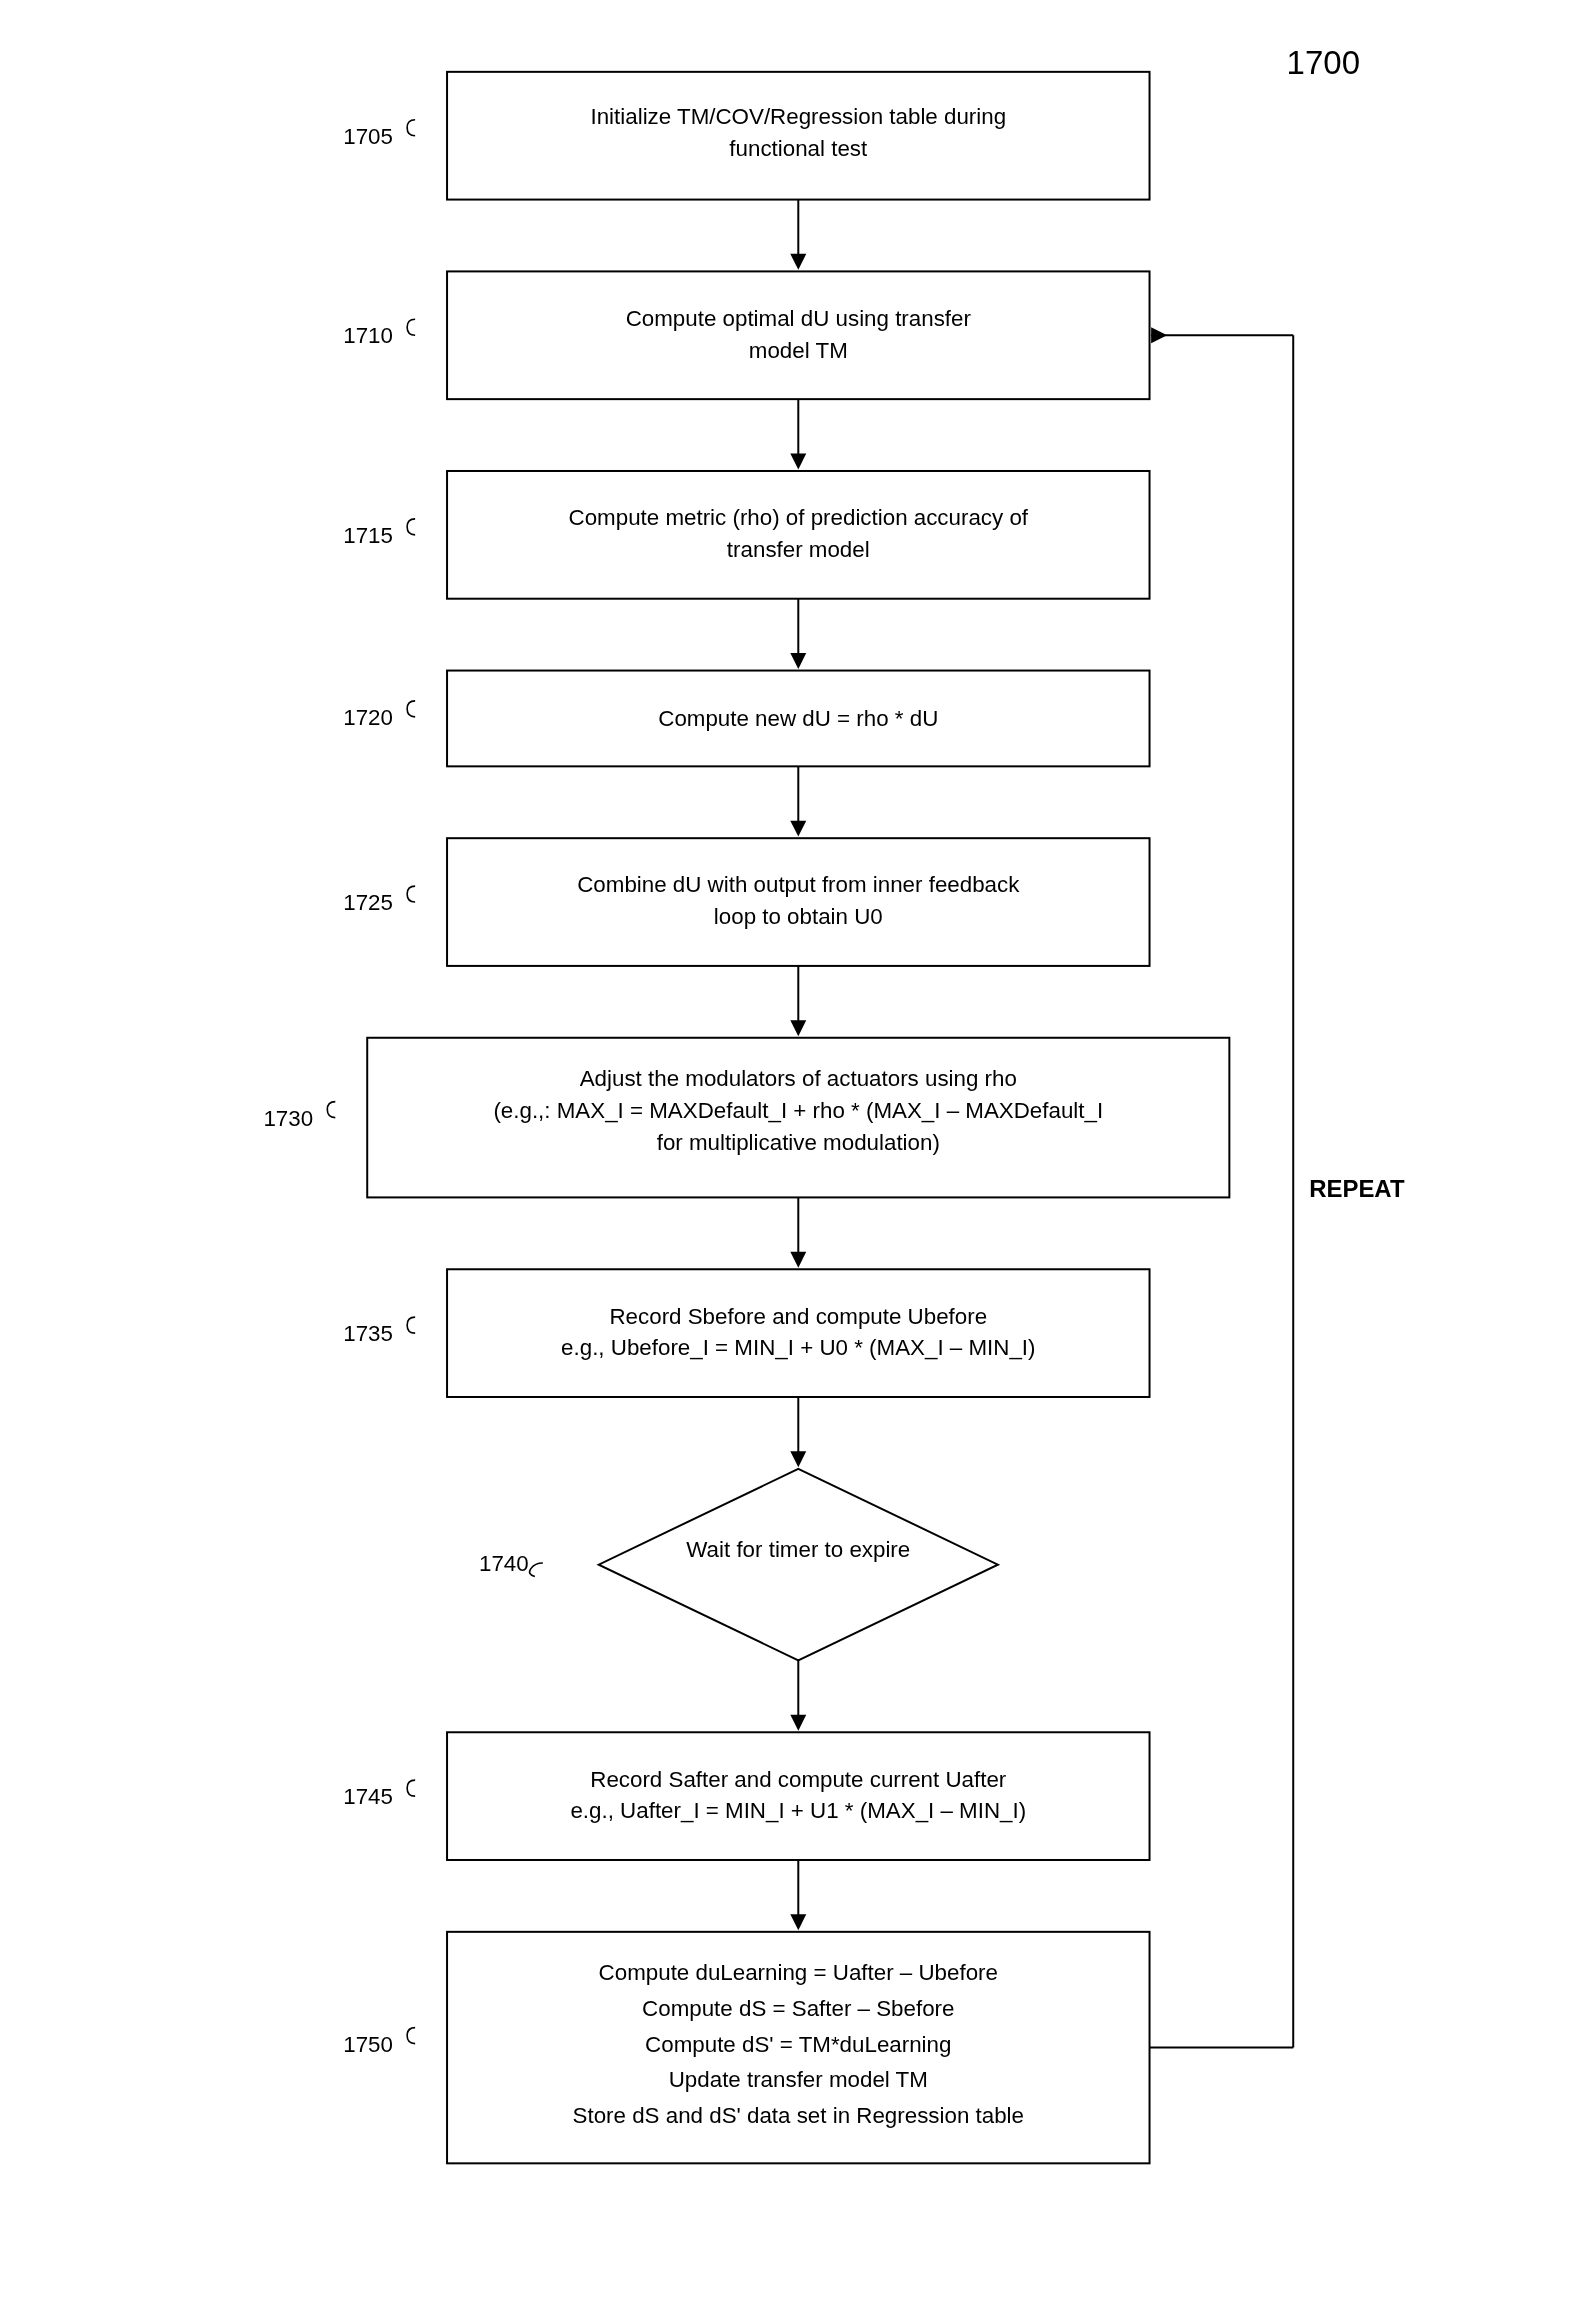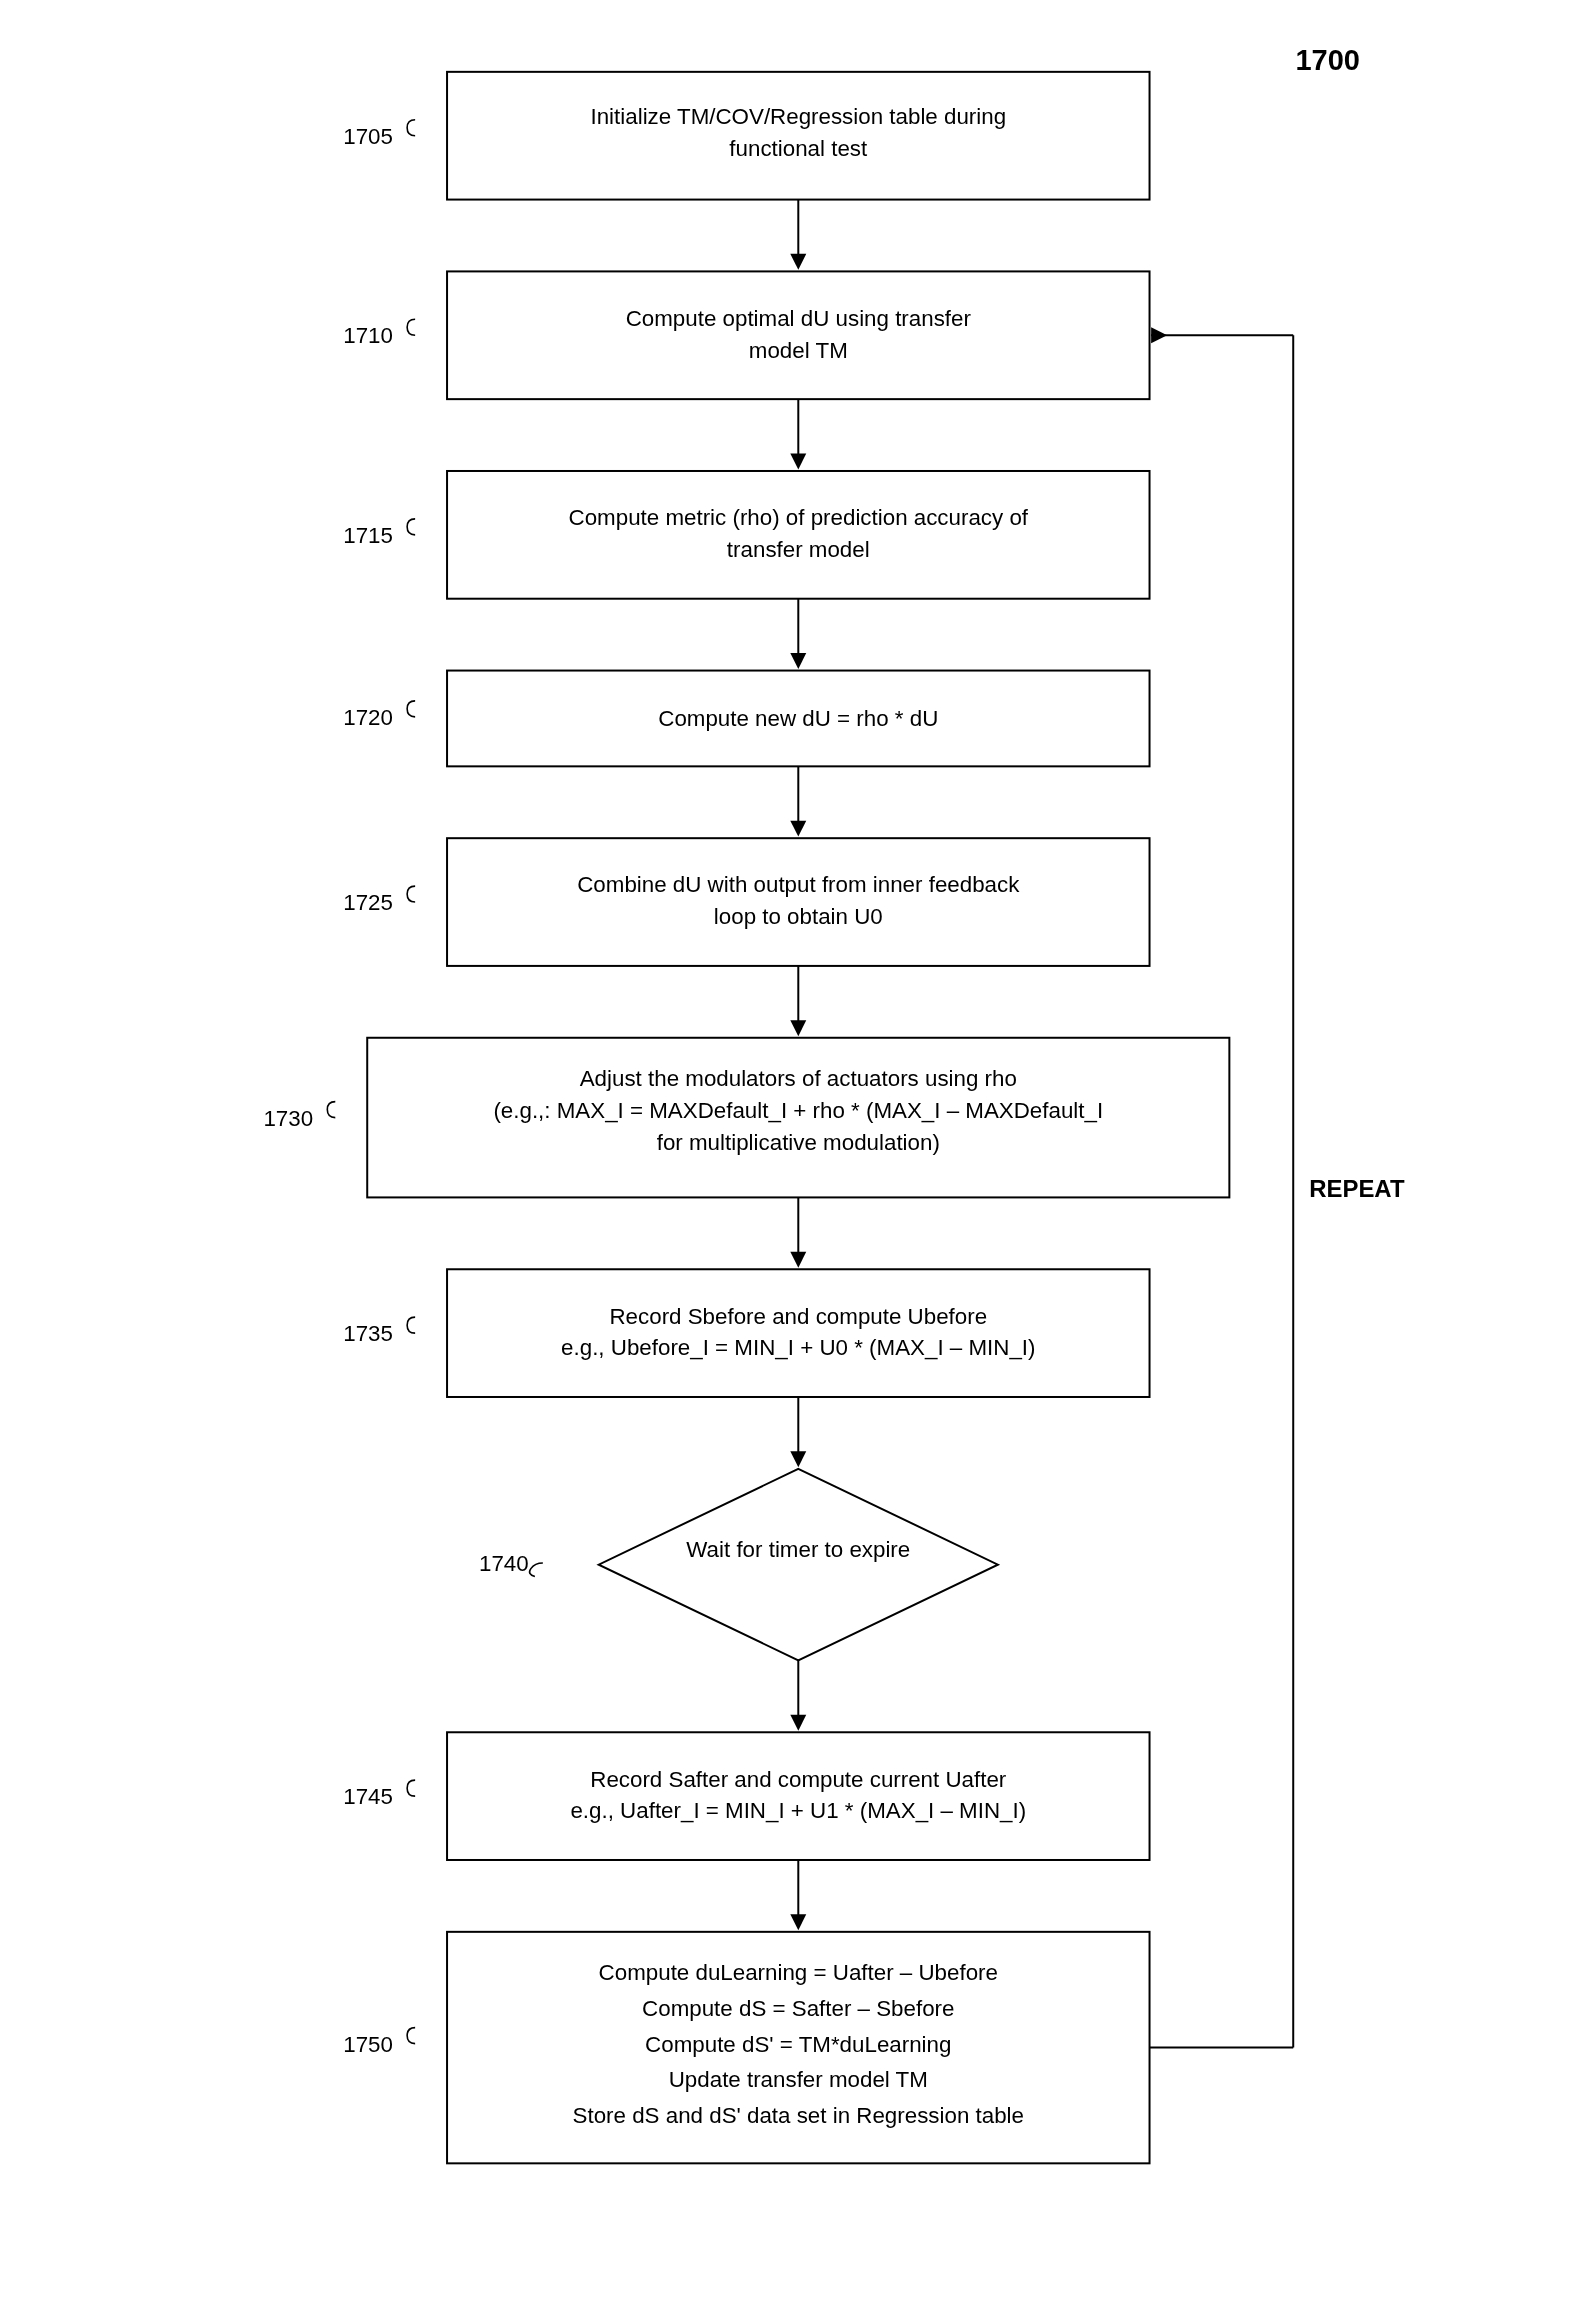--- a/index.html
+++ b/index.html
@@ -17,22 +17,22 @@
       top: 0;
       left: 0;
       width: 1591px;
       height: 2319px;
     }
 
     .label-1700 {
       position: absolute;
       top: 44px;
       right: 231px;
-      font-size: 29px;
-      font-weight: bold;
+      font-size: 33px;
+      font-weight: normal;
       color: #000;
     }
 
     
     .svg-overlay {
       position: absolute;
       top: 0;
       left: 0;
       width: 1591px;
       height: 2319px;

